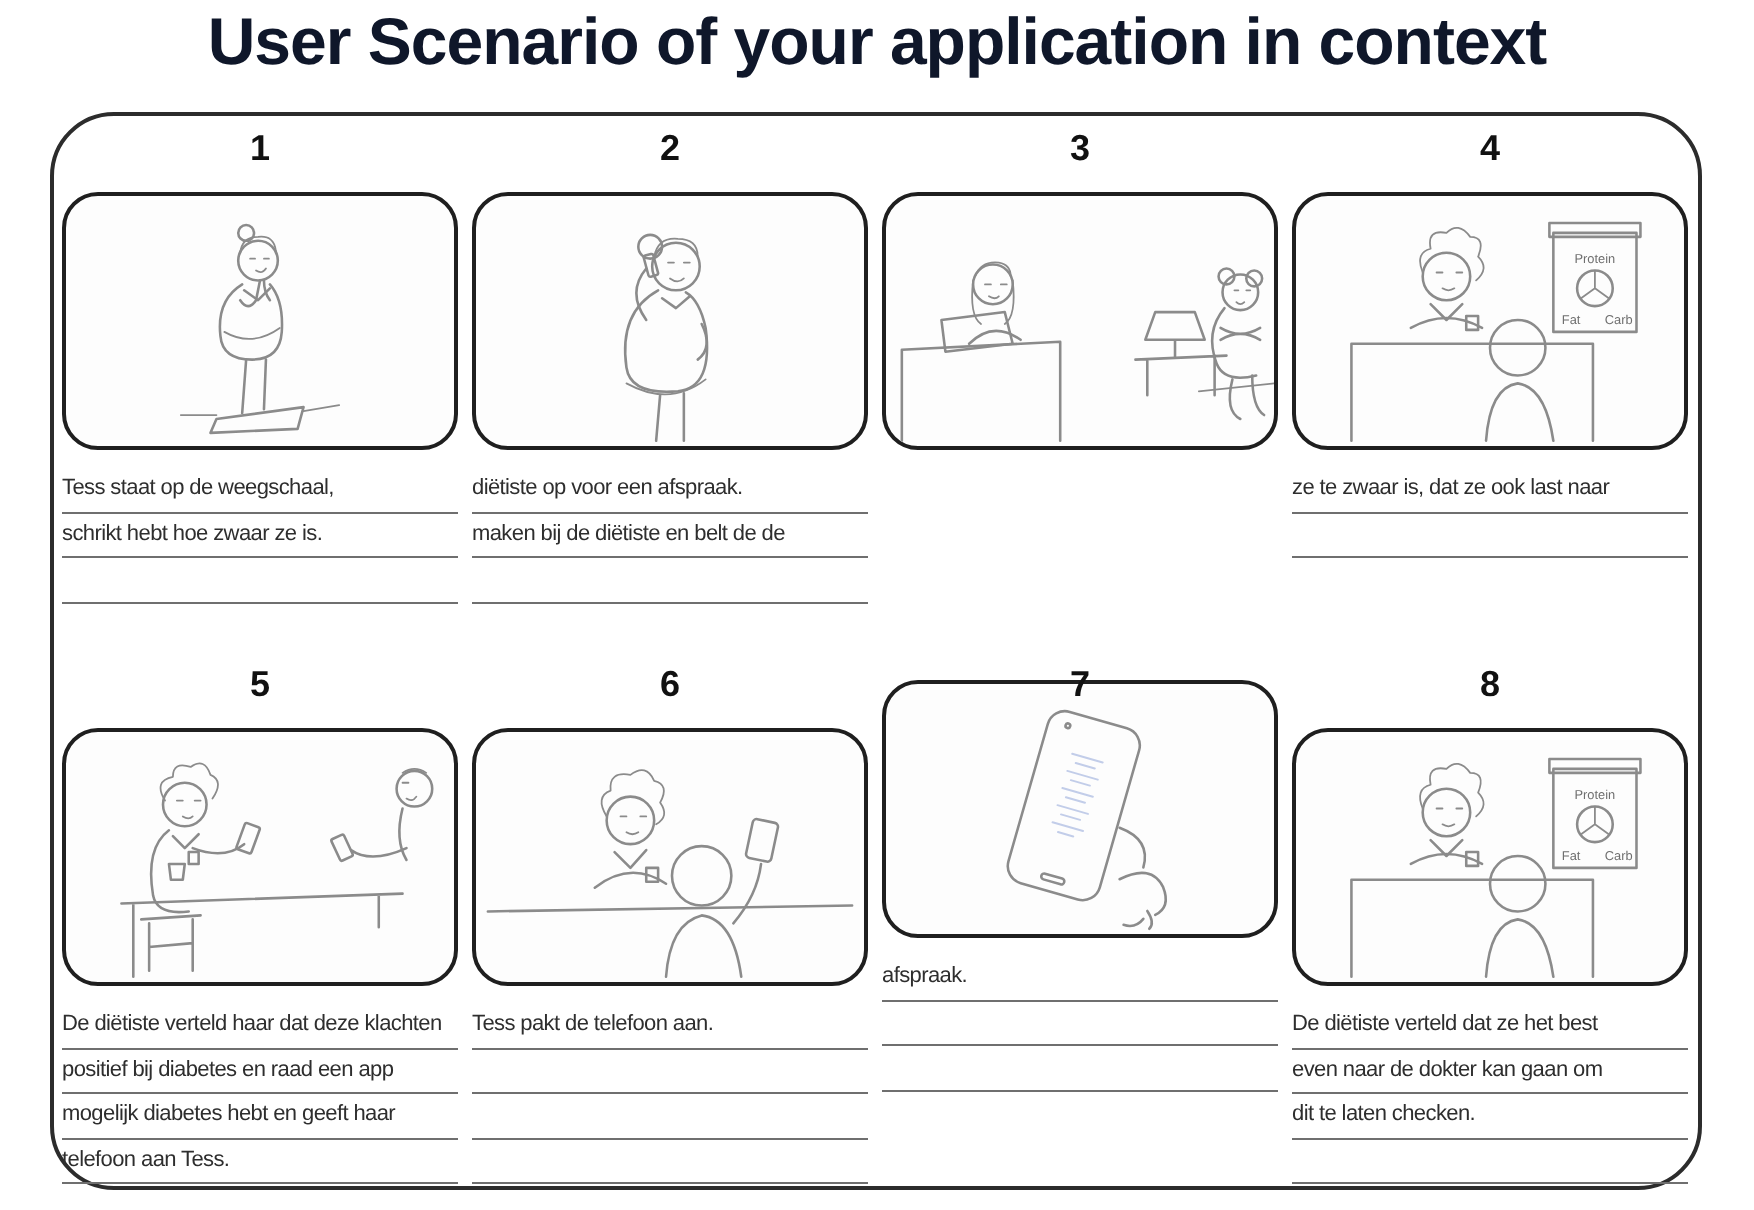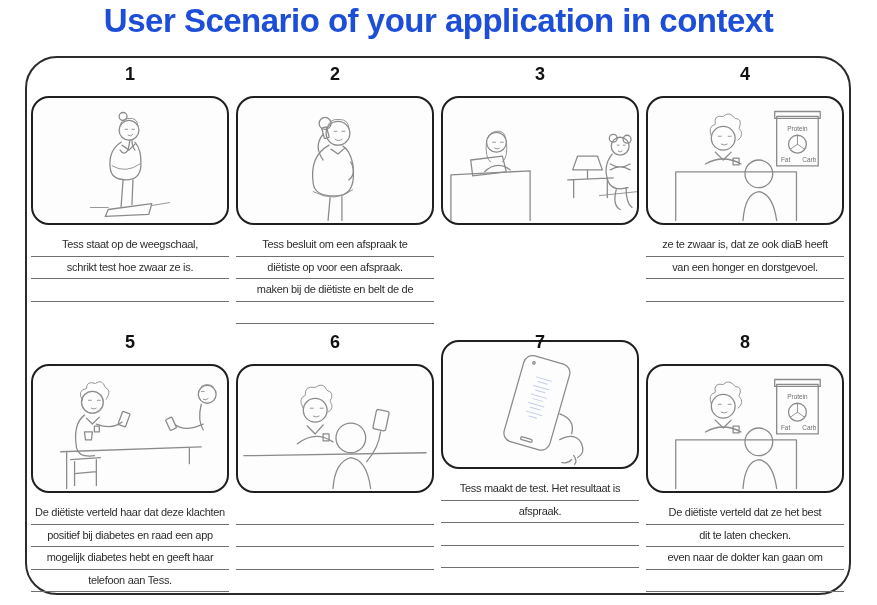--- a/index.html
+++ b/index.html
@@ -2,42 +2,42 @@
 <html><head>
 <meta charset="utf-8">
 <style>
   html,body{margin:0;padding:0;}
   body{
     width:877px;height:605px;position:relative;background:#ffffff;
     font-family:"Liberation Sans",sans-serif;overflow:hidden;
   }
   .title{
     position:absolute;top:2px;left:0;width:877px;text-align:center;
-    font-size:33px;font-weight:bold;color:#1d4ed8;letter-spacing:-0.5px;
+    font-size:33px;font-weight:bold;color:#0f172a;letter-spacing:-0.5px;
   }
   .board{
     position:absolute;left:25px;top:56px;width:822px;height:535px;
     border:2.5px solid #2c2c2c;border-radius:32px;background:#ffffff;
   }
   .panel{position:absolute;width:204px;}
   .r1{top:64px}.r2{top:332px}
   .c1{left:28px}.c2{left:233px}.c3{left:438px}.c4{left:643px}
   .panel-number{
     text-align:center;font-weight:bold;font-size:18px;color:#111;height:24px;
   }
   .sketch-box{
     height:125px;margin:8px 3px 9px 3px;border:2px solid #1f1f1f;
     border-radius:18px;background:#fdfdfd;overflow:hidden;
   }
   .sketch-box svg{width:100%;height:100%;display:block;}
   .text-lines{margin:0 3px;}
   .text-line{
     height:21.5px;line-height:20px;font-size:11px;letter-spacing:-0.3px;
     color:#2e2e2e;border-bottom:1.2px solid #6f6f6f;
-    white-space:nowrap;overflow:hidden;text-align:center;
+    white-space:nowrap;overflow:hidden;
   }
   
   .sk path,.sk circle,.sk rect,.sk ellipse{
     stroke:#8b8b8b;fill:none;stroke-width:1.3;
     stroke-linecap:round;stroke-linejoin:round;
   }
   .sk .thin{stroke-width:0.9;}
   .sk text{
     font-family:"Liberation Sans",sans-serif;font-size:6.5px;fill:#6f6f6f;
     stroke:none;text-anchor:middle;
@@ -62,21 +62,21 @@
       <path class="thin" d="M80 66 Q94 74 108 64"></path>
       <path d="M88 50 Q92 56 96 50 L98 40 M103 50 Q100 46 100 40"></path>
       <circle cx="97" cy="30" r="10"></circle>
       <path class="thin" d="M88 26 Q89 18 97 18 Q105 17 106 25"></path>
       <circle cx="91" cy="16" r="4"></circle>
       <path class="thin" d="M93 29 l2.5 0 M100 29 l2.5 0 M96 35 q3 2 5 -1"></path>
     </svg>
   </div>
   <div class="text-lines">
       <div class="text-line">Tess staat op de weegschaal,</div>
-      <div class="text-line">schrikt test hoe zwaar ze is.</div>
+      <div class="text-line">schrikt hebt hoe zwaar ze is.</div>
       <div class="text-line"></div>
     </div>
 </div>
 
 <div class="panel r1 c2">
   <div class="panel-number">2</div>
   <div class="sketch-box">
     <svg class="sk" viewBox="0 0 196 121">
       <path d="M93 98 L91 121 M105 97 L105 121"></path>
       <path d="M92 45 Q72 56 76 84 Q78 98 102 96 Q120 94 116 64 Q113 50 106 46"></path>
@@ -85,21 +85,20 @@
       <path d="M86 60 Q76 46 86 34"></path>
       <path d="M114 62 Q120 74 112 80"></path>
       <rect x="86" y="27" width="5" height="11" rx="1" transform="rotate(-15 88 33)"></rect>
       <circle cx="101" cy="33" r="12"></circle>
       <path class="thin" d="M90 28 Q92 18 102 19 Q112 19 112 28"></path>
       <circle cx="88" cy="23" r="6"></circle>
       <path class="thin" d="M97 31 l3 0 M105 31 l3 0 M98 39 q4 3 7 0"></path>
     </svg>
   </div>
   <div class="text-lines">
-      <div class="text-line">Tess besluit om een afspraak te</div>
       <div class="text-line">diëtiste op voor een afspraak.</div>
       <div class="text-line">maken bij de diëtiste en belt de de</div>
       <div class="text-line"></div>
     </div>
 </div>
 
 <div class="panel r1 c3">
   <div class="panel-number">3</div>
   <div class="sketch-box">
     <svg class="sk" viewBox="0 0 196 121">
@@ -139,22 +138,21 @@
       <rect x="86" y="58" width="6" height="7"></rect>
       <circle cx="76" cy="38" r="12"></circle>
       <path class="thin" d="M64 36 Q60 26 68 24 Q66 14 76 16 Q82 10 88 18 Q96 18 92 28 Q98 34 91 40"></path>
       <path class="thin" d="M71 36 l3 0 M81 36 l3 0 M74 44 q3 2 6 0"></path>
       <path d="M28 72 L150 72 L150 121 M28 72 L28 121"></path>
       <circle cx="112" cy="74" r="14"></circle>
       <path d="M96 121 Q98 94 112 92 Q126 94 130 121"></path>
     </svg>
   </div>
   <div class="text-lines">
-      <div class="text-line">ze te zwaar is, dat ze ook diaB heeft</div>
-      <div class="text-line">van een honger en dorstgevoel.</div>
+      <div class="text-line">ze te zwaar is, dat ze ook last naar</div>
       <div class="text-line"></div>
     </div>
 </div>
 
 <div class="panel r2 c1">
   <div class="panel-number">5</div>
   <div class="sketch-box">
     <svg class="sk" viewBox="0 0 196 121">
       <path d="M42 94 L42 118 M64 92 L64 118 M42 106 L64 104 M38 92 L68 90"></path>
       <path d="M28 84 L170 79 M34 84 L34 121 M158 80 L158 96"></path>
@@ -193,20 +191,21 @@
       <path class="thin" d="M66 40 Q60 30 68 27 Q67 17 78 19 Q86 13 90 22 Q98 24 93 33 Q98 40 91 44"></path>
       <path class="thin" d="M73 40 l3 0 M83 40 l3 0 M76 48 q3 2 6 0"></path>
       <path d="M6 88 L190 85"></path>
       <circle cx="114" cy="70" r="15"></circle>
       <path d="M96 121 Q98 94 114 90 Q130 92 134 121"></path>
       <path d="M130 94 Q142 80 144 64"></path>
       <rect x="138" y="42" width="13" height="20" rx="2" transform="rotate(12 144 52)"></rect>
     </svg>
   </div>
   <div class="text-lines">
+      <div class="text-line">Tess pakt de telefoon aan.</div>
       <div class="text-line"></div>
       <div class="text-line"></div>
       <div class="text-line"></div>
     </div>
 </div>
 
 <div class="panel r2 c3">
   <div class="sketch-box" style="position:relative;">
     <svg class="sk" viewBox="0 0 196 121">
       <g transform="rotate(16 95 62)">
@@ -218,21 +217,20 @@
         <circle cx="80" cy="21" r="1.2"></circle>
         <rect x="88" y="96" width="12" height="3" rx="1.5"></rect>
       </g>
       <path d="M118 96 Q134 88 140 100 Q144 110 136 114"></path>
       <path d="M118 70 Q134 76 130 90"></path>
       <path d="M130 116 Q126 121 120 119 M132 112 Q136 118 133 121"></path>
     </svg>
   </div>
   <div class="panel-number" style="position:absolute;top:0;left:0;width:204px;">7</div>
   <div class="text-lines">
-      <div class="text-line">Tess maakt de test.  Het resultaat is</div>
       <div class="text-line">afspraak.</div>
       <div class="text-line"></div>
       <div class="text-line"></div>
     </div>
 </div>
 
 <div class="panel r2 c4">
   <div class="panel-number">8</div>
   <div class="sketch-box">
     <svg class="sk" viewBox="0 0 196 121">
@@ -249,17 +247,17 @@
       <circle cx="76" cy="38" r="12"></circle>
       <path class="thin" d="M64 36 Q60 26 68 24 Q66 14 76 16 Q82 10 88 18 Q96 18 92 28 Q98 34 91 40"></path>
       <path class="thin" d="M71 36 l3 0 M81 36 l3 0 M74 44 q3 2 6 0"></path>
       <path d="M28 72 L150 72 L150 121 M28 72 L28 121"></path>
       <circle cx="112" cy="74" r="14"></circle>
       <path d="M96 121 Q98 94 112 92 Q126 94 130 121"></path>
     </svg>
   </div>
   <div class="text-lines">
       <div class="text-line">De diëtiste verteld dat ze het best</div>
+      <div class="text-line">even naar de dokter kan gaan om</div>
       <div class="text-line">dit te laten checken.</div>
-      <div class="text-line">even naar de dokter kan gaan om</div>
       <div class="text-line"></div>
     </div>
 </div>
 
 </body></html>

